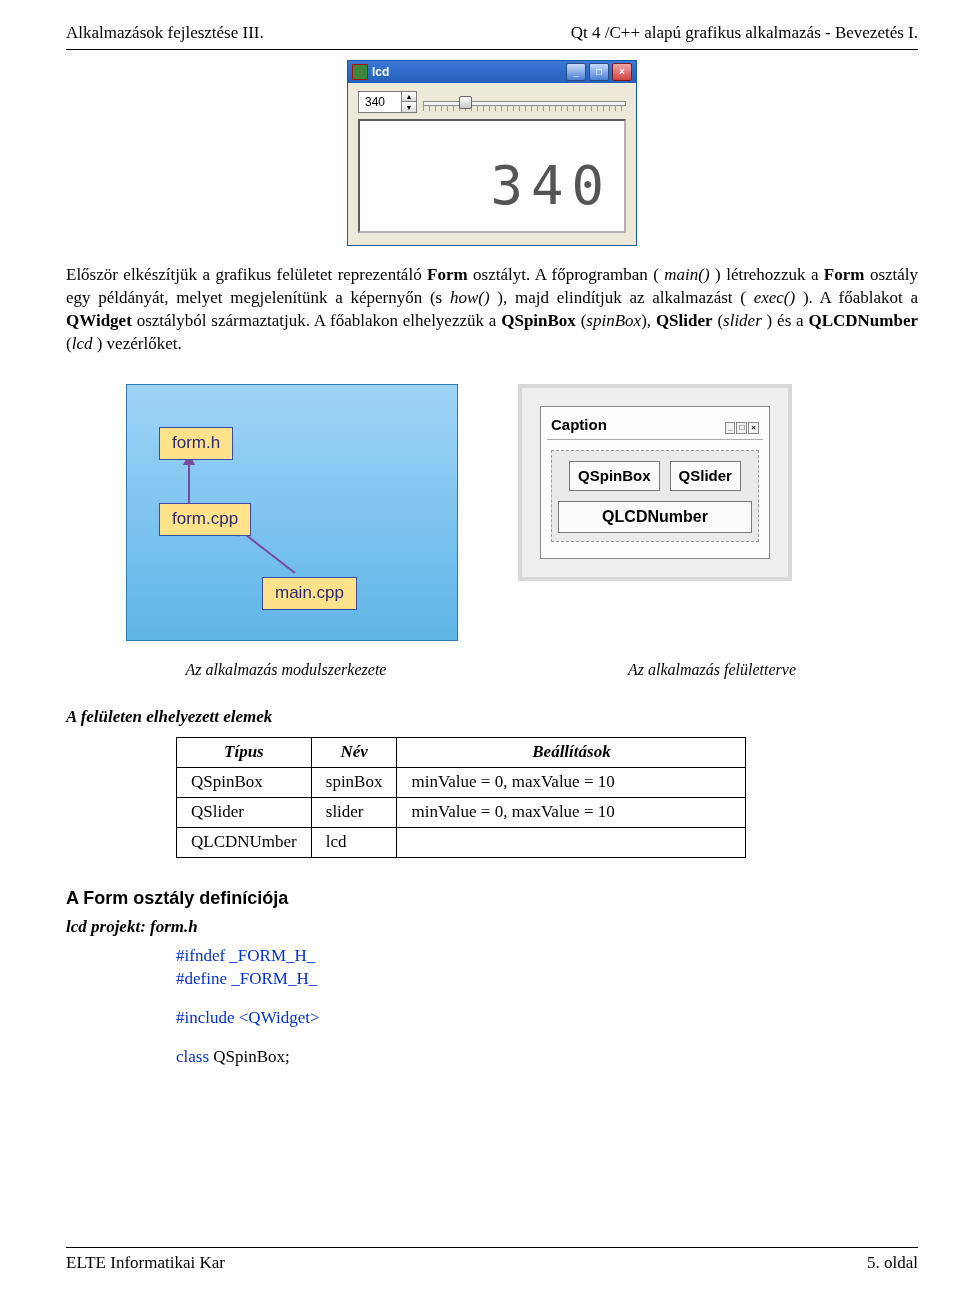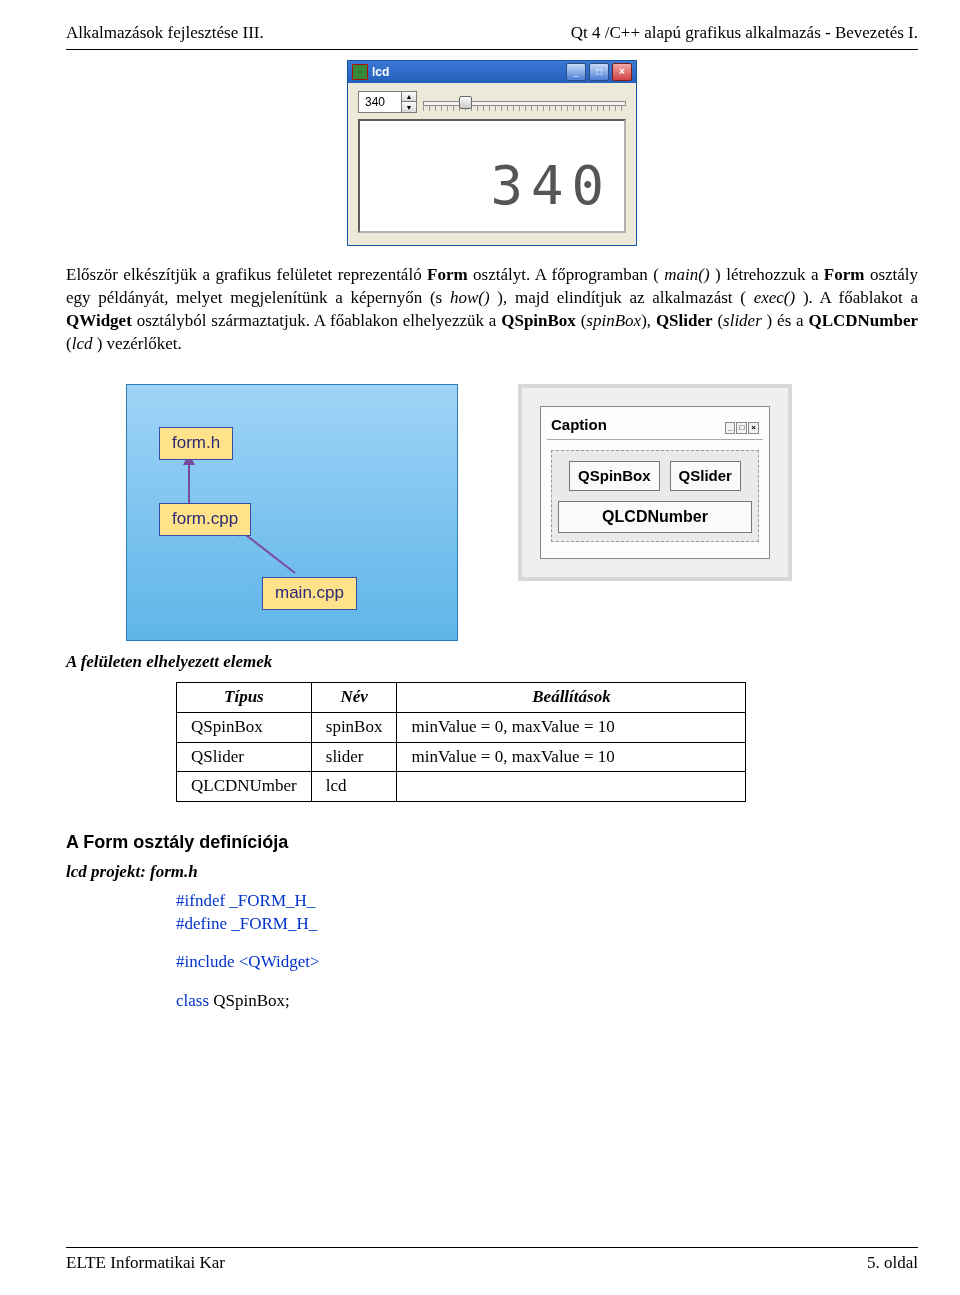--- a/index.html
+++ b/index.html
@@ -349,20 +349,24 @@
           <div class="sk-row">
             <div class="sk-chip">QSpinBox</div>
             <div class="sk-chip">QSlider</div>
           </div>
           <div class="sk-lcd">QLCDNumber</div>
         </div>
       </div>
     </div>
   </div>
 
+  <div class="fig-captions">
+    <div class="cap1">Az alkalmazás modulszerkezete</div>
+    <div class="cap2">Az alkalmazás felületterve</div>
+  </div>
 
   <div class="sect-h">A felületen elhelyezett elemek</div>
 
   <table class="elems">
     <tbody>
         <tr>
       <th>Típus</th>
       <th>Név</th>
       <th class="wide">Beállítások</th>
     </tr>

